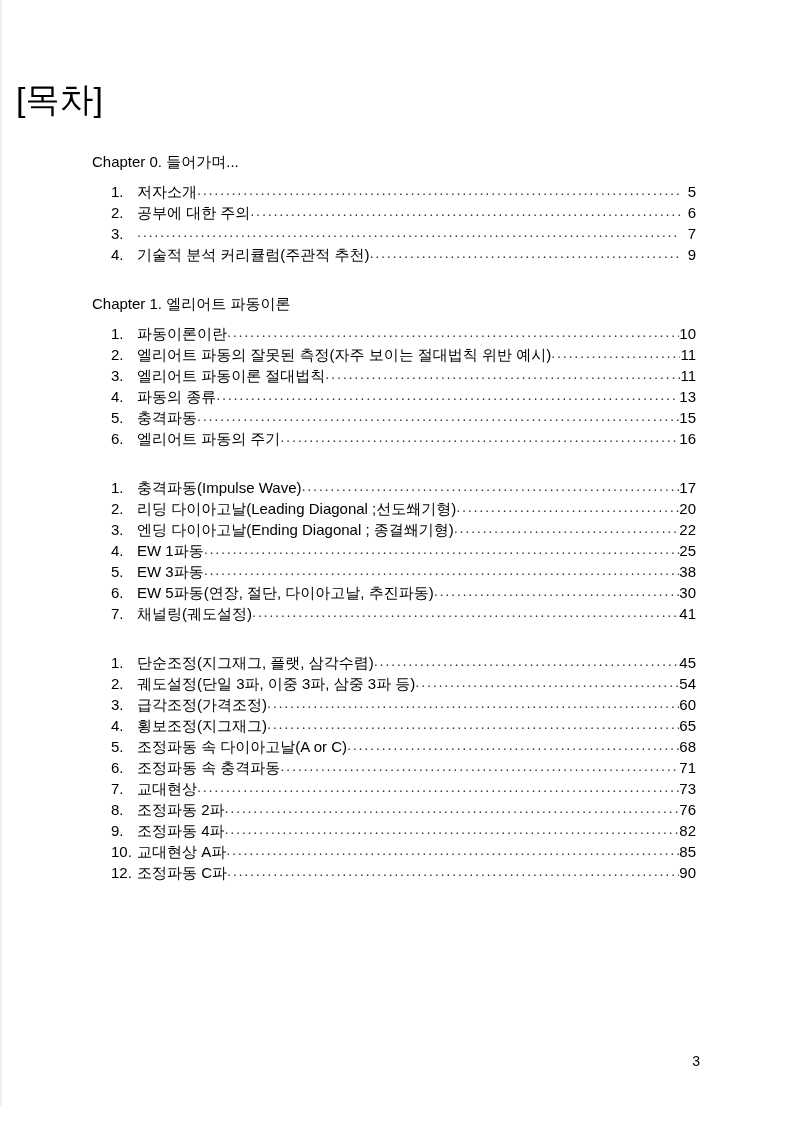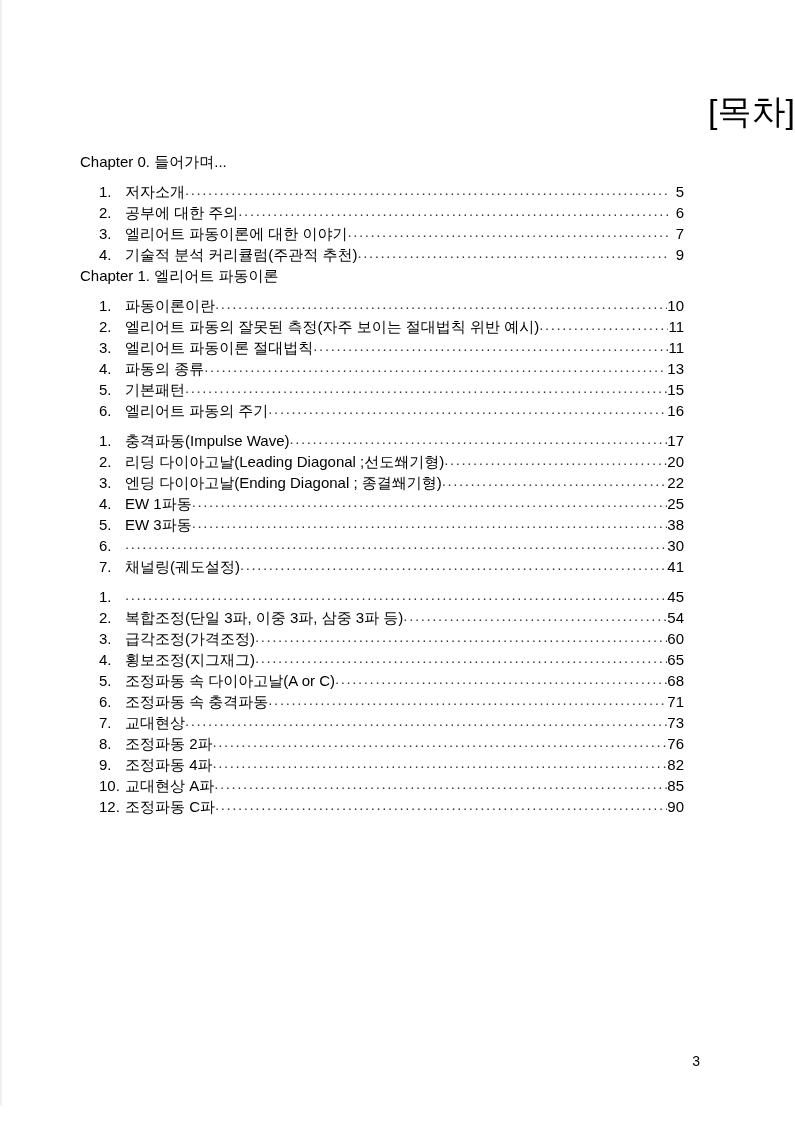--- a/index.html
+++ b/index.html
@@ -33,39 +33,40 @@
     top: 0;
     width: 795px;
     height: 1121px;
     box-sizing: border-box;
   }
 
   .doc-title {
     position: absolute;
     left: 0;
     right: 0;
-    top: 91px;
-    text-align: right;
+    top: 79px;
+    text-align: left;
     font-size: 34px;
     line-height: 40px;
     font-weight: 400;
     letter-spacing: 0px;
     color: #000;
     white-space: nowrap;
+    padding-left: 16px;
   }
 
   .toc-body {
     position: absolute;
-    left: 80px;
+    left: 92px;
     top: 151px;
     width: 604px;
   }
 
   .chapter-block { margin: 0; }
-  .chapter-block + .chapter-block { }
+  .chapter-block + .chapter-block { margin-top: 28px; }
 
   .chapter-heading {
     font-size: 15px;
     line-height: 21px;
     font-weight: 400;
     color: #000;
     white-space: nowrap;
     margin: 0;
   }
 
@@ -156,21 +157,20 @@
             <span class="entry-page">5</span>
           </li>
           <li class="toc-entry">
             <span class="entry-num">2.</span>
             <span class="entry-label">공부에 대한 주의</span>
             <span class="leader"></span>
             <span class="entry-page">6</span>
           </li>
           <li class="toc-entry">
             <span class="entry-num">3.</span>
-            <span class="entry-label">엘리어트 파동이론에 대한 이야기</span>
             <span class="leader"></span>
             <span class="entry-page">7</span>
           </li>
           <li class="toc-entry">
             <span class="entry-num">4.</span>
             <span class="entry-label">기술적 분석 커리큘럼(주관적 추천)</span>
             <span class="leader"></span>
             <span class="entry-page">9</span>
           </li>
         </ul>
@@ -197,21 +197,21 @@
             <span class="entry-page">11</span>
           </li>
           <li class="toc-entry">
             <span class="entry-num">4.</span>
             <span class="entry-label">파동의 종류</span>
             <span class="leader"></span>
             <span class="entry-page">13</span>
           </li>
           <li class="toc-entry">
             <span class="entry-num">5.</span>
-            <span class="entry-label">기본패턴</span>
+            <span class="entry-label">충격파동</span>
             <span class="leader"></span>
             <span class="entry-page">15</span>
           </li>
           <li class="toc-entry">
             <span class="entry-num">6.</span>
             <span class="entry-label">엘리어트 파동의 주기</span>
             <span class="leader"></span>
             <span class="entry-page">16</span>
           </li>
         </ul>
@@ -243,41 +243,43 @@
             <span class="entry-page">25</span>
           </li>
           <li class="toc-entry">
             <span class="entry-num">5.</span>
             <span class="entry-label">EW 3파동</span>
             <span class="leader"></span>
             <span class="entry-page">38</span>
           </li>
           <li class="toc-entry">
             <span class="entry-num">6.</span>
+            <span class="entry-label">EW 5파동(연장, 절단, 다이아고날, 추진파동)</span>
             <span class="leader"></span>
             <span class="entry-page">30</span>
           </li>
           <li class="toc-entry">
             <span class="entry-num">7.</span>
             <span class="entry-label">채널링(궤도설정)</span>
             <span class="leader"></span>
             <span class="entry-page">41</span>
           </li>
         </ul>
       </div>
       <div class="chapter-block">
         <ul class="toc-list">
           <li class="toc-entry">
             <span class="entry-num">1.</span>
+            <span class="entry-label">단순조정(지그재그, 플랫, 삼각수렴)</span>
             <span class="leader"></span>
             <span class="entry-page">45</span>
           </li>
           <li class="toc-entry">
             <span class="entry-num">2.</span>
-            <span class="entry-label">복합조정(단일 3파, 이중 3파, 삼중 3파 등)</span>
+            <span class="entry-label">궤도설정(단일 3파, 이중 3파, 삼중 3파 등)</span>
             <span class="leader"></span>
             <span class="entry-page">54</span>
           </li>
           <li class="toc-entry">
             <span class="entry-num">3.</span>
             <span class="entry-label">급각조정(가격조정)</span>
             <span class="leader"></span>
             <span class="entry-page">60</span>
           </li>
           <li class="toc-entry">

